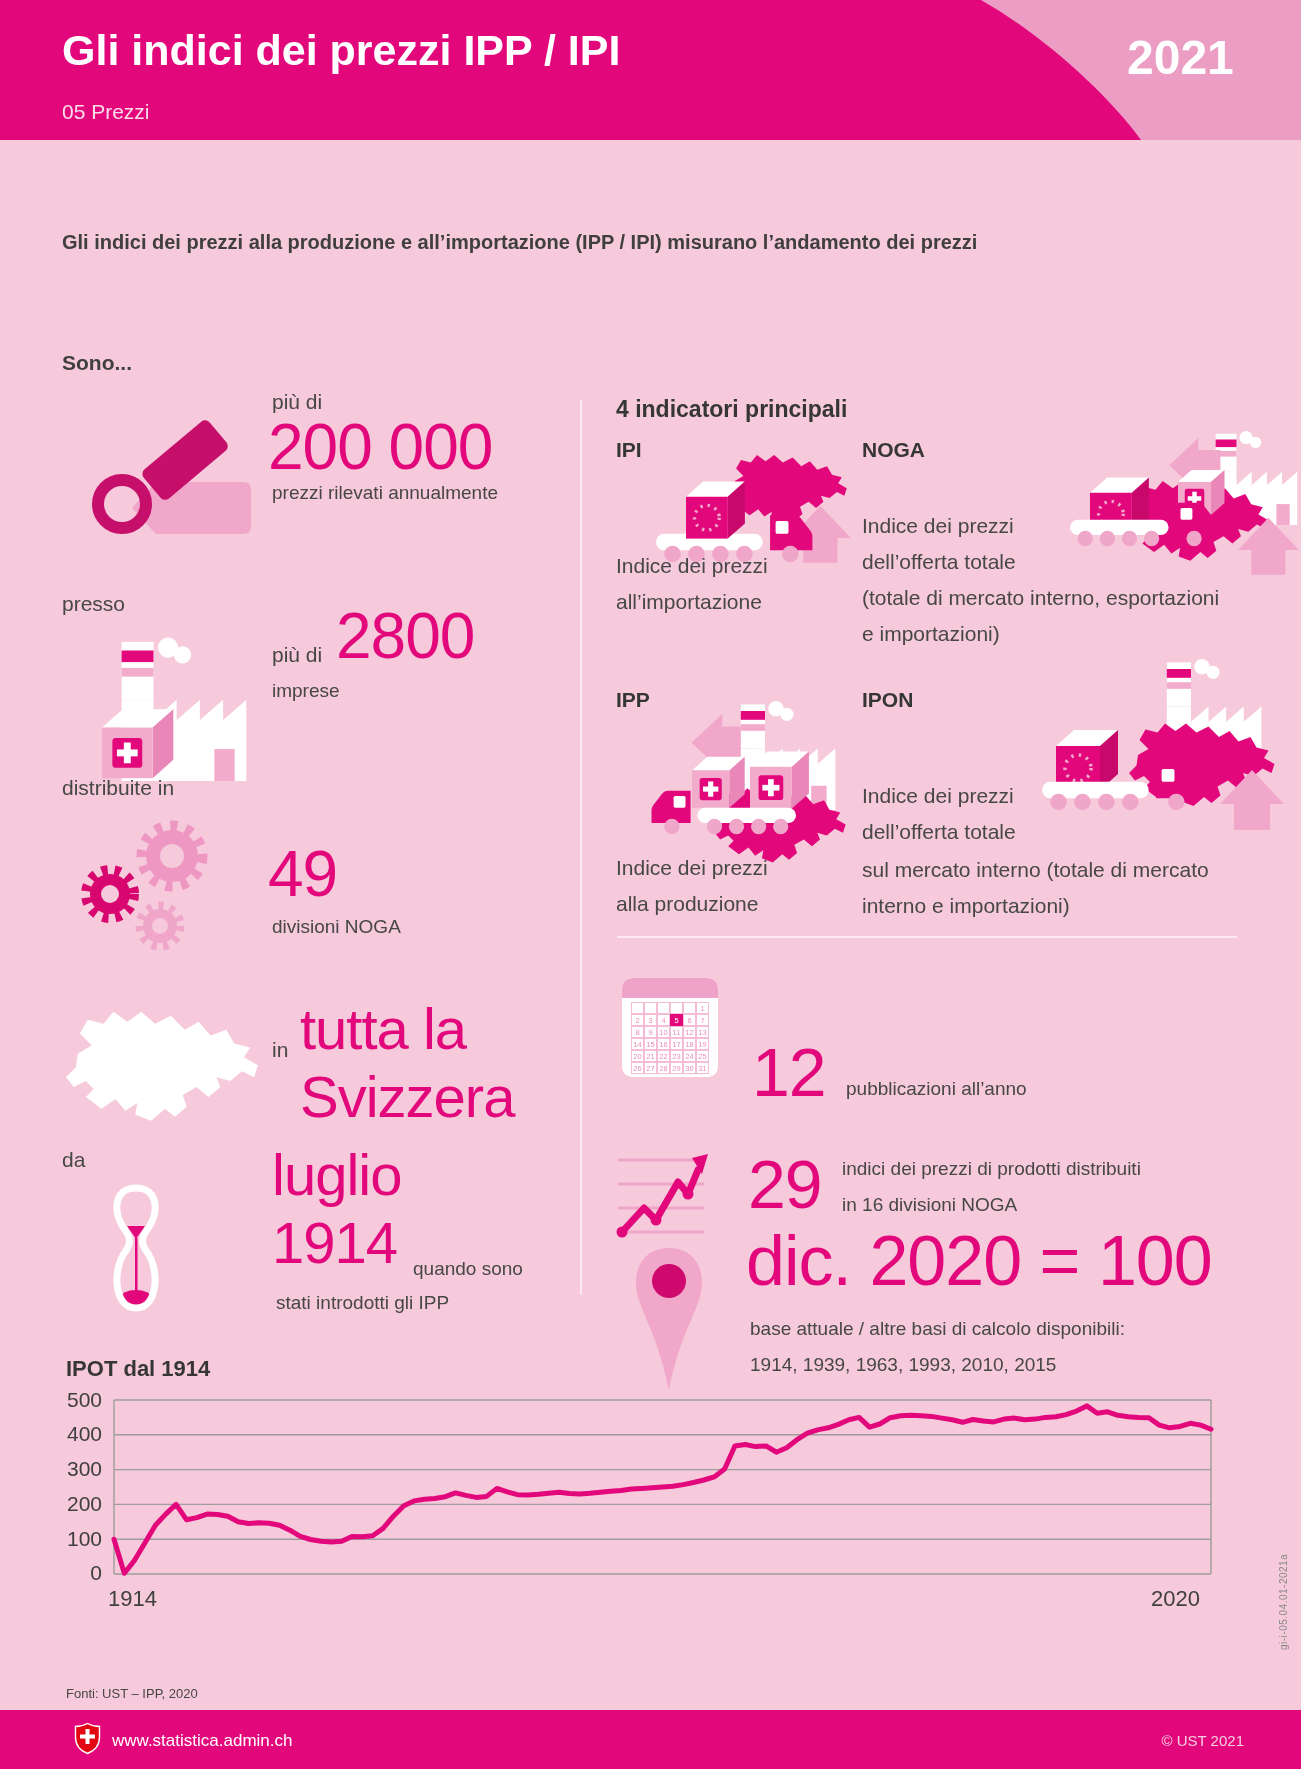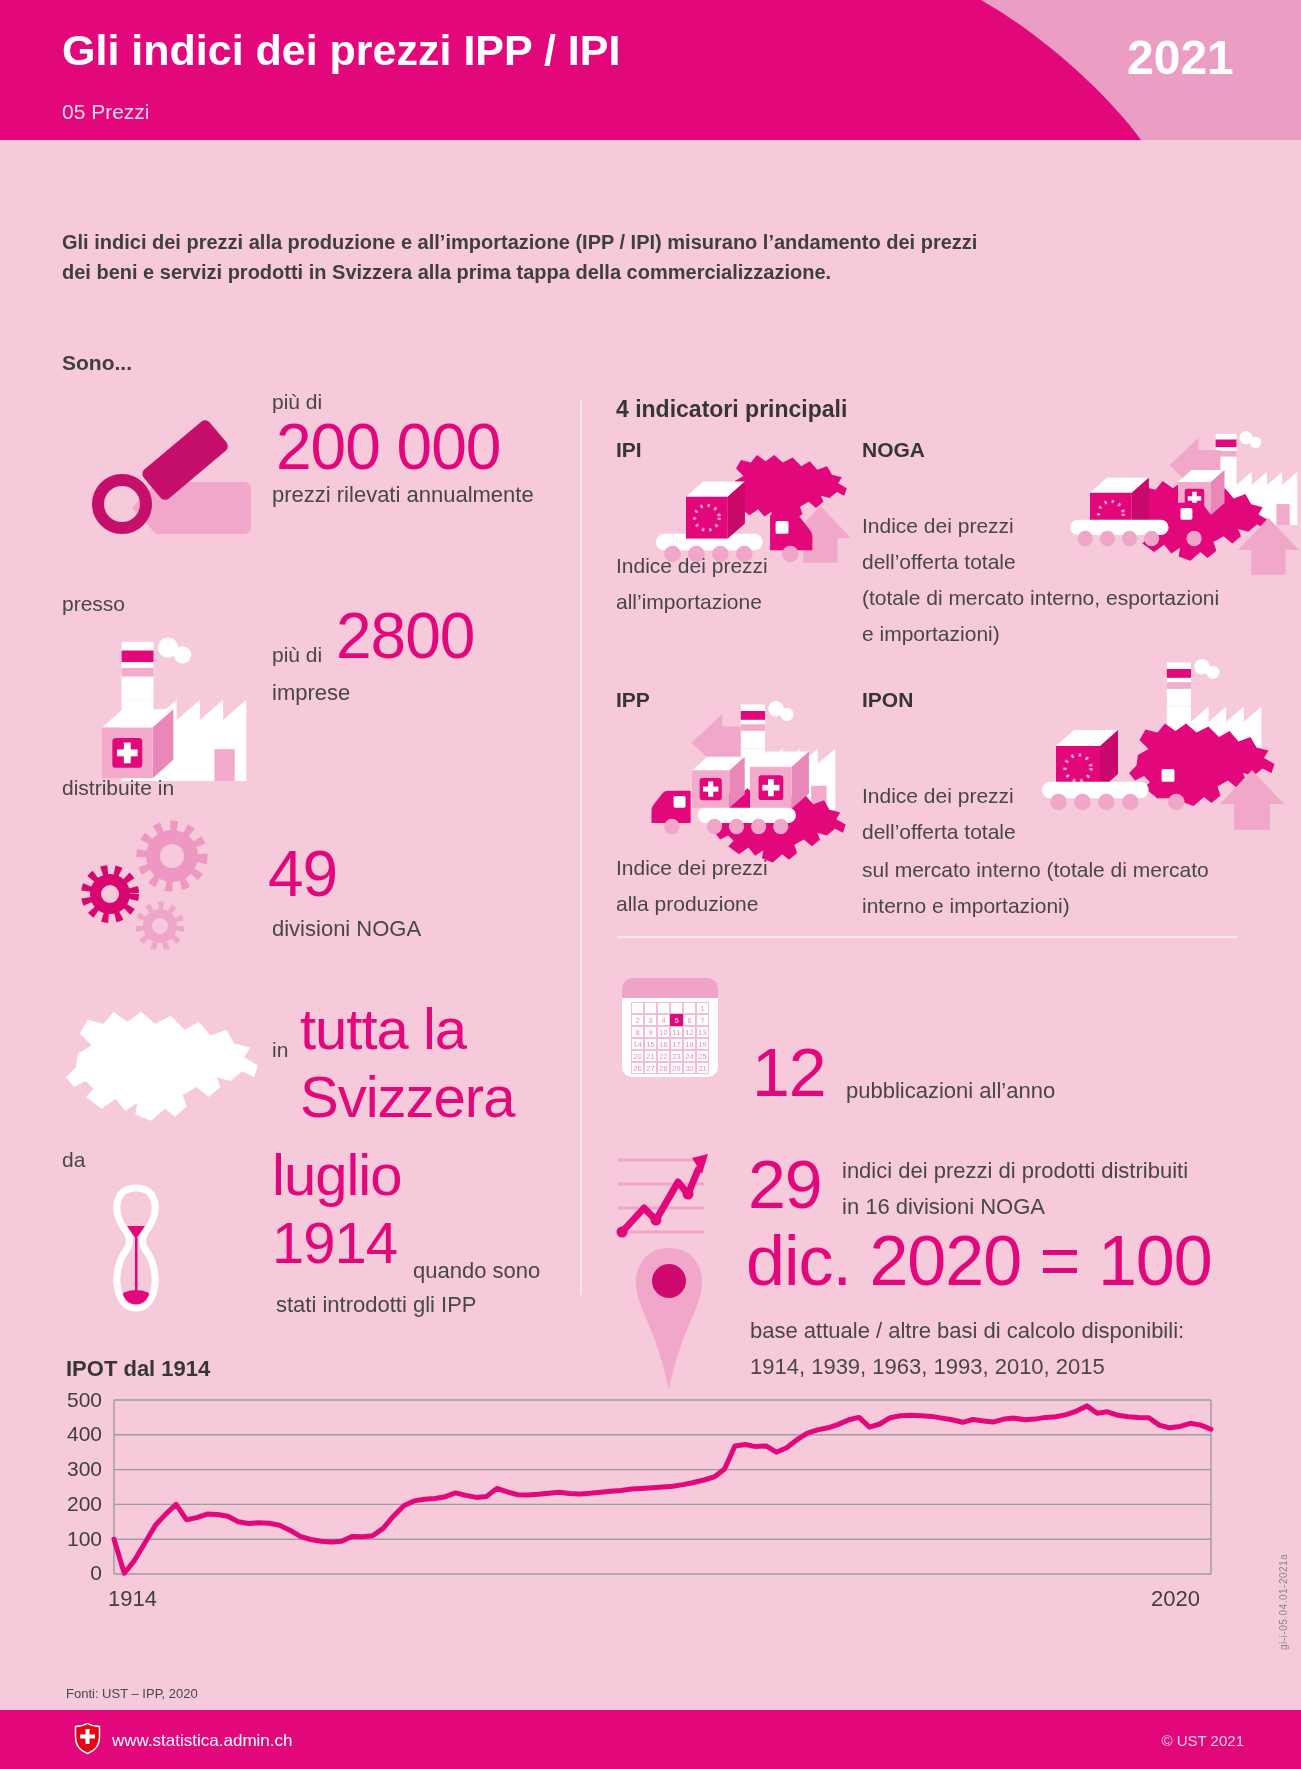--- a/index.html
+++ b/index.html
@@ -5,21 +5,21 @@
   :root{
     --accent:#e3077c; --deep:#c40b68; --medium:#eb9dc4; --light:#f1a7c9;
     --bg:#f6c9db; --dark:#3f3f3f; --grid:#9d9d9d;
   }
   *{margin:0;padding:0;box-sizing:border-box;}
   body{font-family:"Liberation Sans", sans-serif;background:#fff;}
   .page{position:relative;width:1301px;height:1769px;background:var(--bg);overflow:hidden;text-decoration:underline;}
   .abs{position:absolute;white-space:nowrap;}
   .lbl{font-size:21px;color:#474747;}
   .big{color:var(--accent);font-size:64px;line-height:1;letter-spacing:-1px;}
-  .cap{font-size:22px;color:#474747;}
+  .cap{font-size:19px;color:#474747;}
   .codeh{font-size:21px;font-weight:bold;color:#363636;}
   .desc{font-size:21px;color:#474747;line-height:36px;}
   .divider{background:#fbe8f1;}
   .ylab{font-size:21px;color:var(--dark);width:62px;text-align:right;}
   .xlab{font-size:22px;color:var(--dark);}
   .header{position:absolute;left:0;top:0;width:1301px;height:140px;background:var(--accent);}
   .footerbar{position:absolute;left:0;top:1710px;width:1301px;height:59px;background:var(--accent);}
   .cal{position:absolute;left:622px;top:978px;width:96px;height:99px;border-radius:10px;background:#fff;overflow:hidden;}
   .cal-head{height:20px;background:#f0a3c8;}
   .cal-grid{display:grid;grid-template-columns:repeat(6,13px);justify-content:center;margin-top:4px;}
@@ -76,32 +76,31 @@
   <div class="header">
     <svg class="abs" style="left:981px;top:0" width="320" height="140" viewBox="0 0 320 140">
       <path d="M0,0 C60,34 125,92 160,140 L320,140 L320,0 Z" fill="#eb9dc4"></path>
     </svg>
     <div class="abs" style="left:62px;top:26px;font-size:43px;font-weight:bold;color:#fff;">Gli indici dei prezzi IPP / IPI</div>
     <div class="abs" style="left:62px;top:100px;font-size:21px;color:#fbdcea;">05 Prezzi</div>
     <div class="abs" style="left:1127px;top:30px;font-size:48px;font-weight:bold;color:#fff;">2021</div>
   </div>
 
   <div class="abs" style="left:62px;top:231px;font-size:20px;font-weight:bold;color:var(--dark);">Gli indici dei prezzi alla produzione e all’importazione (IPP / IPI) misurano l’andamento dei prezzi</div>
-  <div class="abs" style="left:62px;top:261px;font-size:20px;font-weight:bold;color:var(--dark);">dei beni e servizi prodotti in Svizzera alla prima tappa della commercializzazione.</div>
   <div class="abs" style="left:62px;top:351px;font-size:21px;font-weight:bold;color:var(--dark);">Sono...</div>
 
   <svg class="abs" style="left:86px;top:416px" width="175" height="126" viewBox="0 0 175 126">
     <path d="M70,66 H158 a7,7 0 0 1 7,7 v38 a7,7 0 0 1 -7,7 H70 L46,92 Z" fill="#f1a7c9"></path>
     <g transform="rotate(-40 100 42)">
         <rect x="55" y="24" width="86" height="38" rx="6" fill="#c50f6b"></rect>
       </g>
     <circle cx="36" cy="88" r="24" fill="none" stroke="#c50f6b" stroke-width="12"></circle>
   </svg>
   <div class="abs lbl" style="left:272px;top:390px;">più di</div>
-  <div class="abs big" style="left:276px;top:415px;">200 000</div>
+  <div class="abs big" style="left:268px;top:415px;">200 000</div>
   <div class="abs cap" style="left:272px;top:482px;">prezzi rilevati annualmente</div>
 
   <div class="abs lbl" style="left:62px;top:592px;">presso</div>
   <svg class="abs" style="left:98px;top:634px" width="170" height="152" viewBox="0 0 170 152">
     <use href="#d-fact" transform="translate(12,2) scale(1.45)"></use>
     <use href="#d-cube-ch" transform="translate(4,66) scale(1.15)"></use>
   </svg>
   <div class="abs lbl" style="left:272px;top:643px;">più di</div>
   <div class="abs big" style="left:336px;top:604px;">2800</div>
   <div class="abs cap" style="left:272px;top:680px;">imprese</div>

